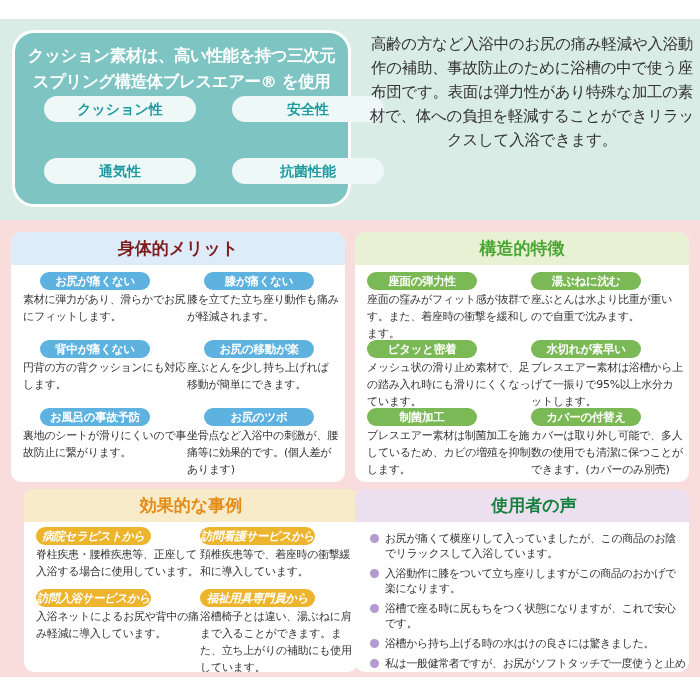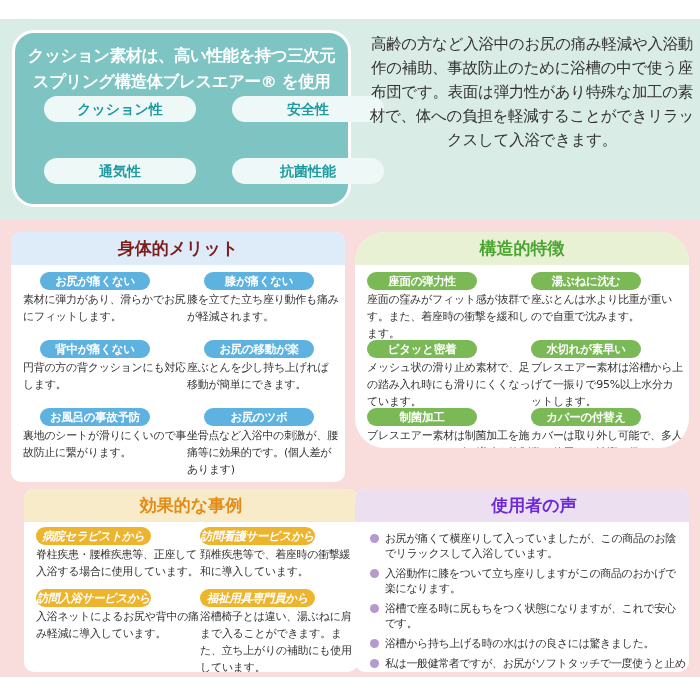--- a/index.html
+++ b/index.html
@@ -17,27 +17,27 @@
   .pill { height: 26px; border-radius: 13px; background: #eef8f7; color: #1e9aa0; font-weight: bold;
     font-size: 14px; line-height: 26px; text-align: center; }
   .intro-text { position: absolute; left: 367px; top: 32px; width: 330px; font-size: 15.5px;
     line-height: 24px; color: #333; letter-spacing: -0.3px; text-align: center; }
 
   
   .pink-band { position: absolute; left: 0; top: 220px; width: 700px; height: 457px; background: #f9dcdc; }
   .panel { position: absolute; background: #fff; border-radius: 10px; overflow: hidden; }
   .panel-head { height: 33px; text-align: center; font-weight: bold; font-size: 17px; line-height: 33px; }
   .p1 { left: 11px; top: 232px; width: 334px; height: 250px; }
-  .p2 { left: 355px; top: 232px; width: 334px; height: 216px; border-radius: 30px; }
+  .p2 { left: 355px; top: 232px; width: 334px; height: 250px; }
   .p3 { left: 24px; top: 489px; width: 334px; height: 183px; }
   .p4 { left: 355px; top: 489px; width: 334px; height: 183px; }
   .p1 .panel-head { background: #ddecf8; color: #7f1d1d; }
   .p2 .panel-head { background: #e8f1d3; color: #49a630; }
   .p3 .panel-head { background: #f7ebca; color: #e48b16; }
-  .p4 .panel-head { background: #ebdff0; color: #6d28d9; padding-left: 24px; }
+  .p4 .panel-head { background: #ebdff0; color: #15803d; padding-left: 24px; }
 
   .items { position: absolute; left: 12px; top: 40px; width: 316px;
     display: grid; grid-template-columns: 164px 152px; }
   .item { font-size: 11px; line-height: 17px; color: #333; letter-spacing: -0.3px; }
   .tag { display: inline-block; width: 110px; height: 18px; border-radius: 9px; color: #fff;
     font-weight: bold; font-size: 11.5px; line-height: 18px; text-align: center; margin-bottom: 1px; }
   .p1 .tag { background: #5eb2e0; margin-left: 17px; }
   .p2 .tag { background: #7ab956; }
   .p3 .tag { background: #edb52d; width: 115px; font-style: italic; }
   .p1 .item { height: 68px; }

